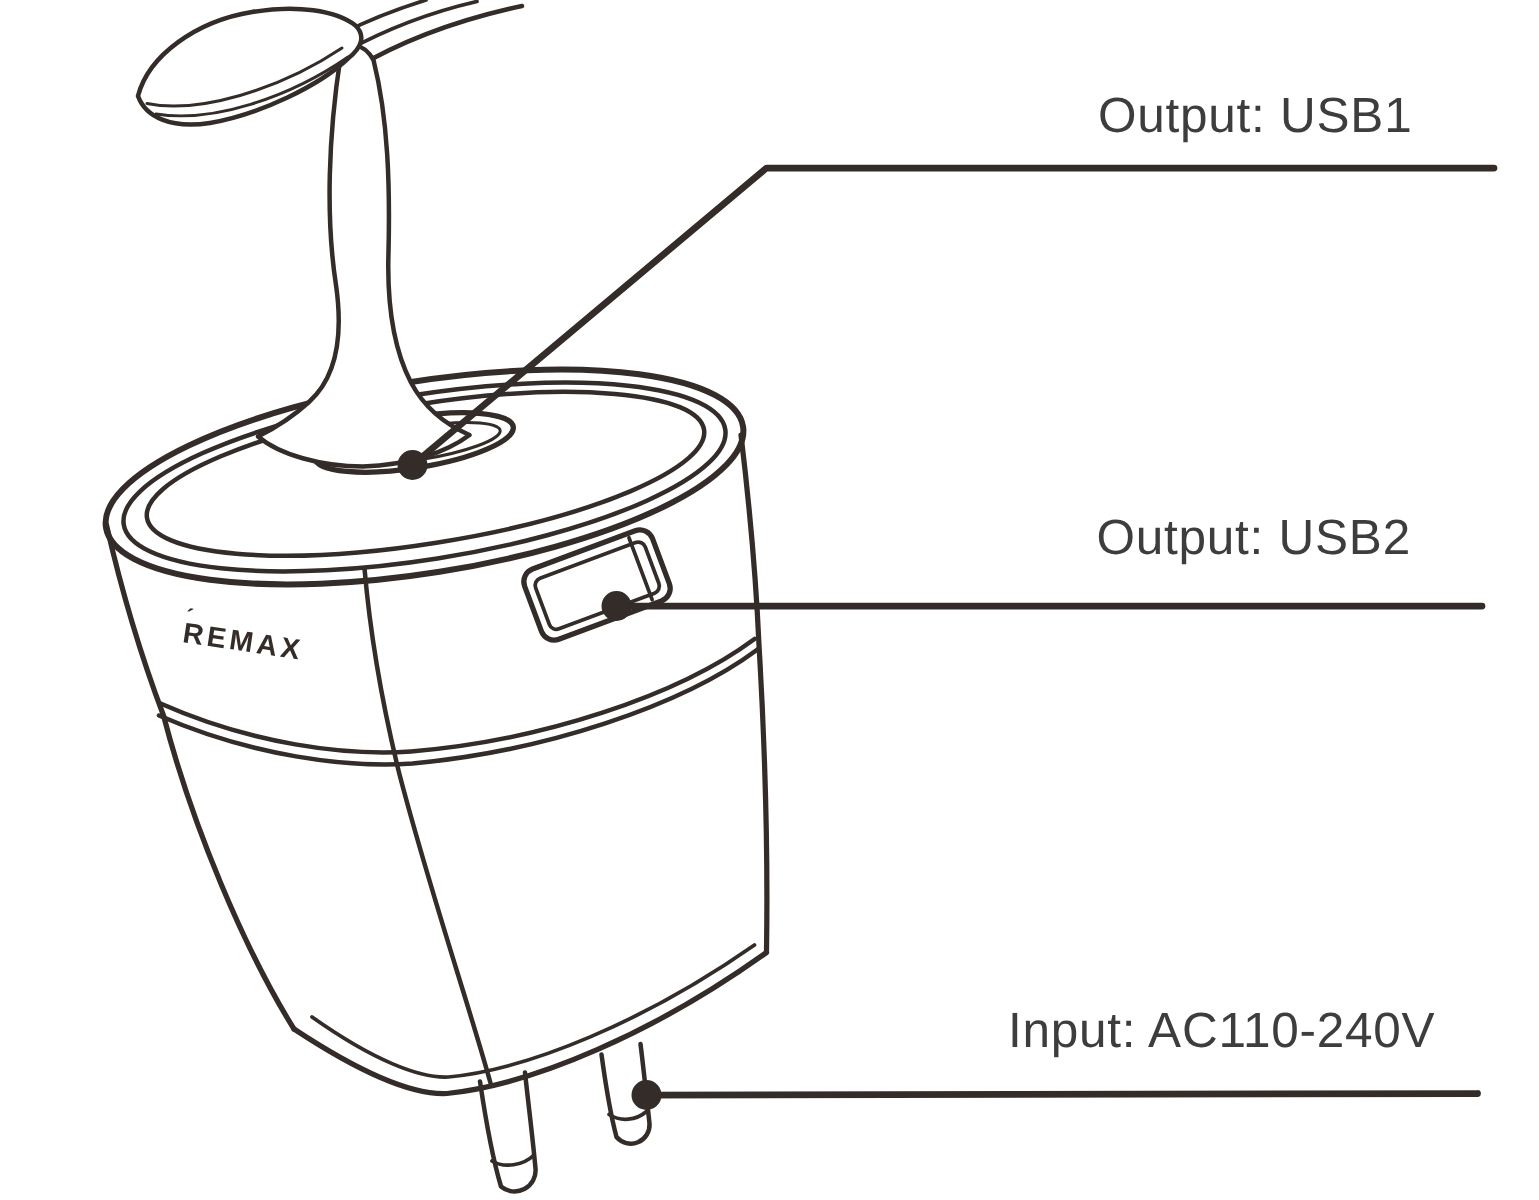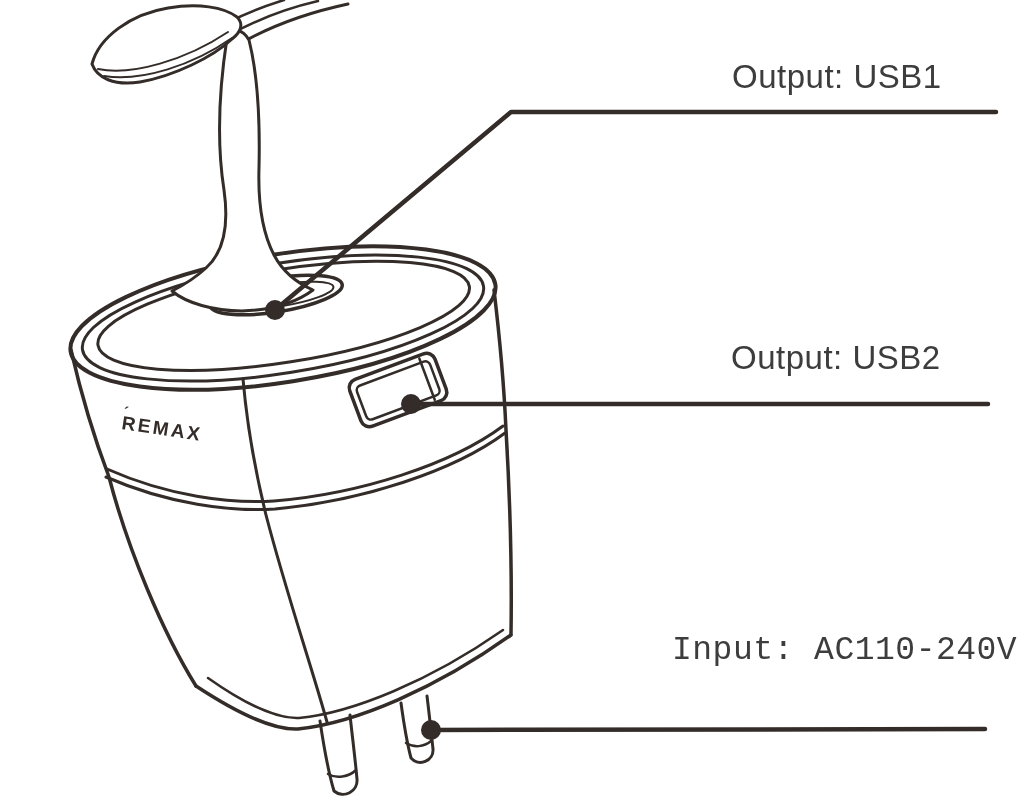--- a/index.html
+++ b/index.html
@@ -133,20 +133,20 @@
     <g>
       <path class="ln" stroke-width="4.5" d="M 431 730 L 985 729"></path>
       <circle class="dot" cx="431" cy="730" r="10"></circle>
     </g>
   </svg>
 
   <div class="callout-label" style="left:732px;top:60px;">Output: USB1</div>
 
   <div class="callout-label" style="left:731px;top:341px;">Output: USB2</div>
 
-  <div class="callout-label" style="left:672px;top:634px;font-family:Liberation Mono, monospace;">Input: AC110-240V</div>
+  <div class="callout-label" style="left:672px;top:670px;">Input: AC110-240V</div>
 
   <div class="brand-logo">
     <span class="accent">´</span>
     <span>REMAX</span>
   </div>
 
 </div>
 
 </body></html>

